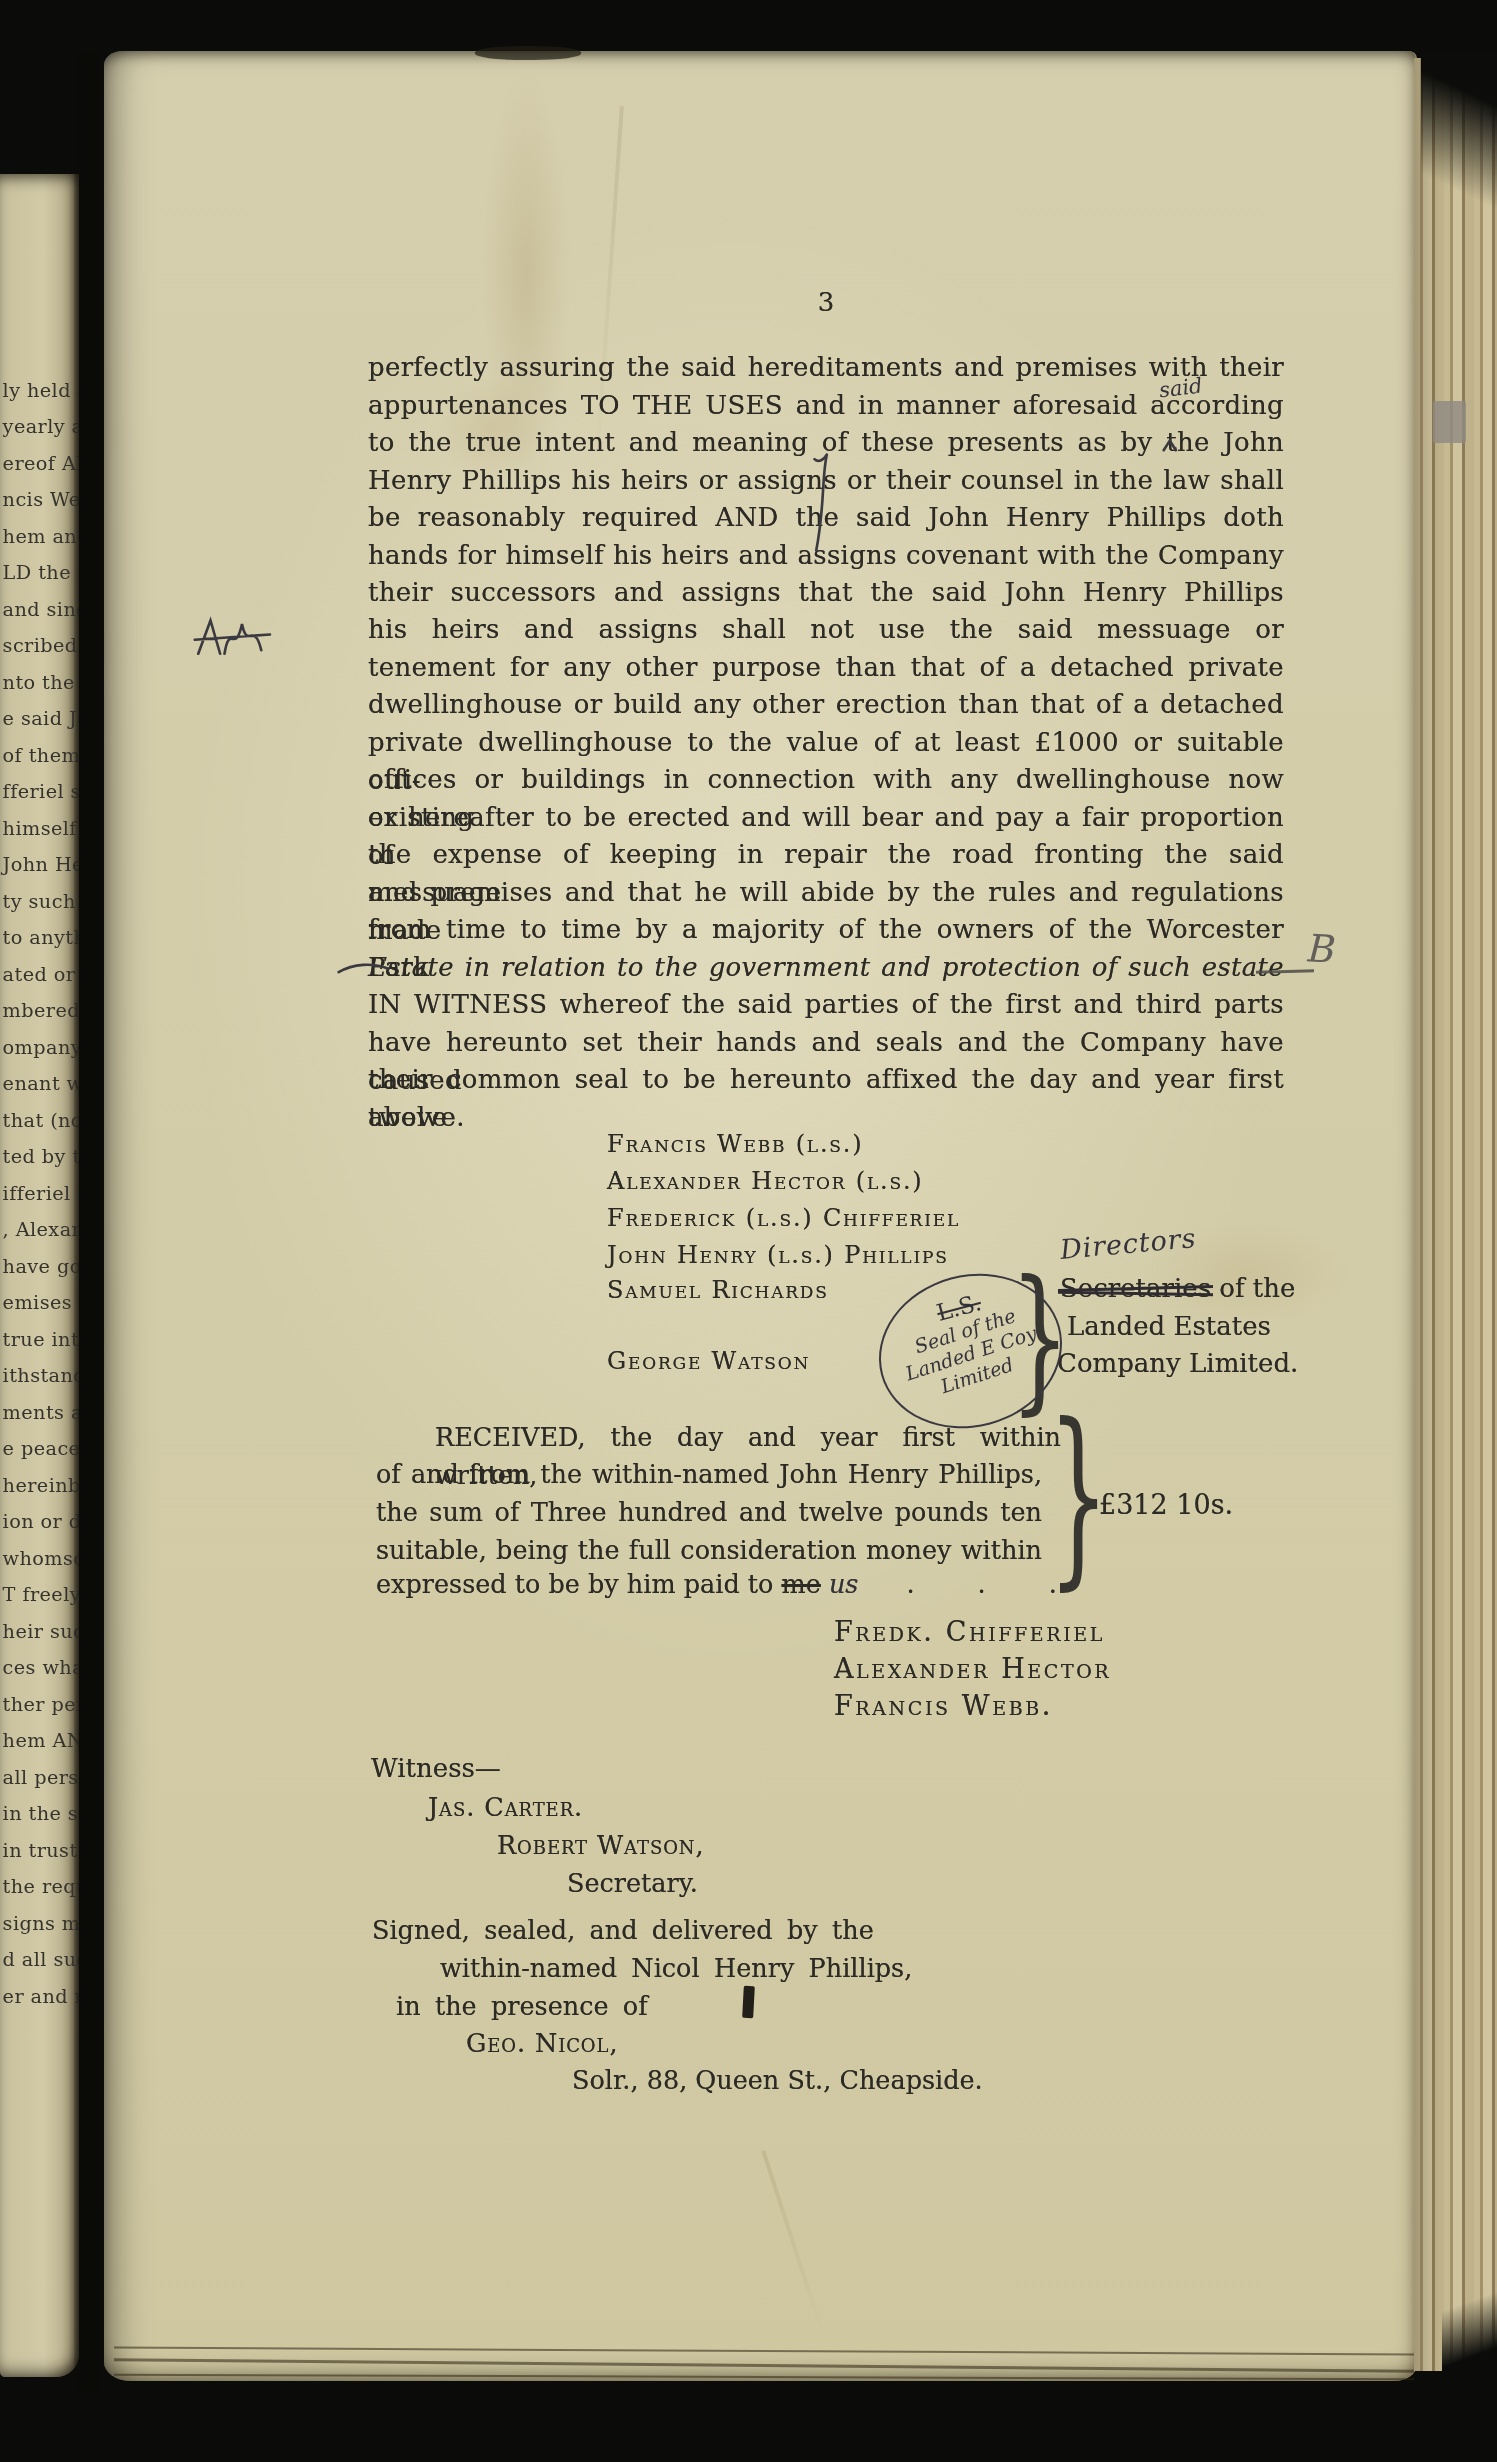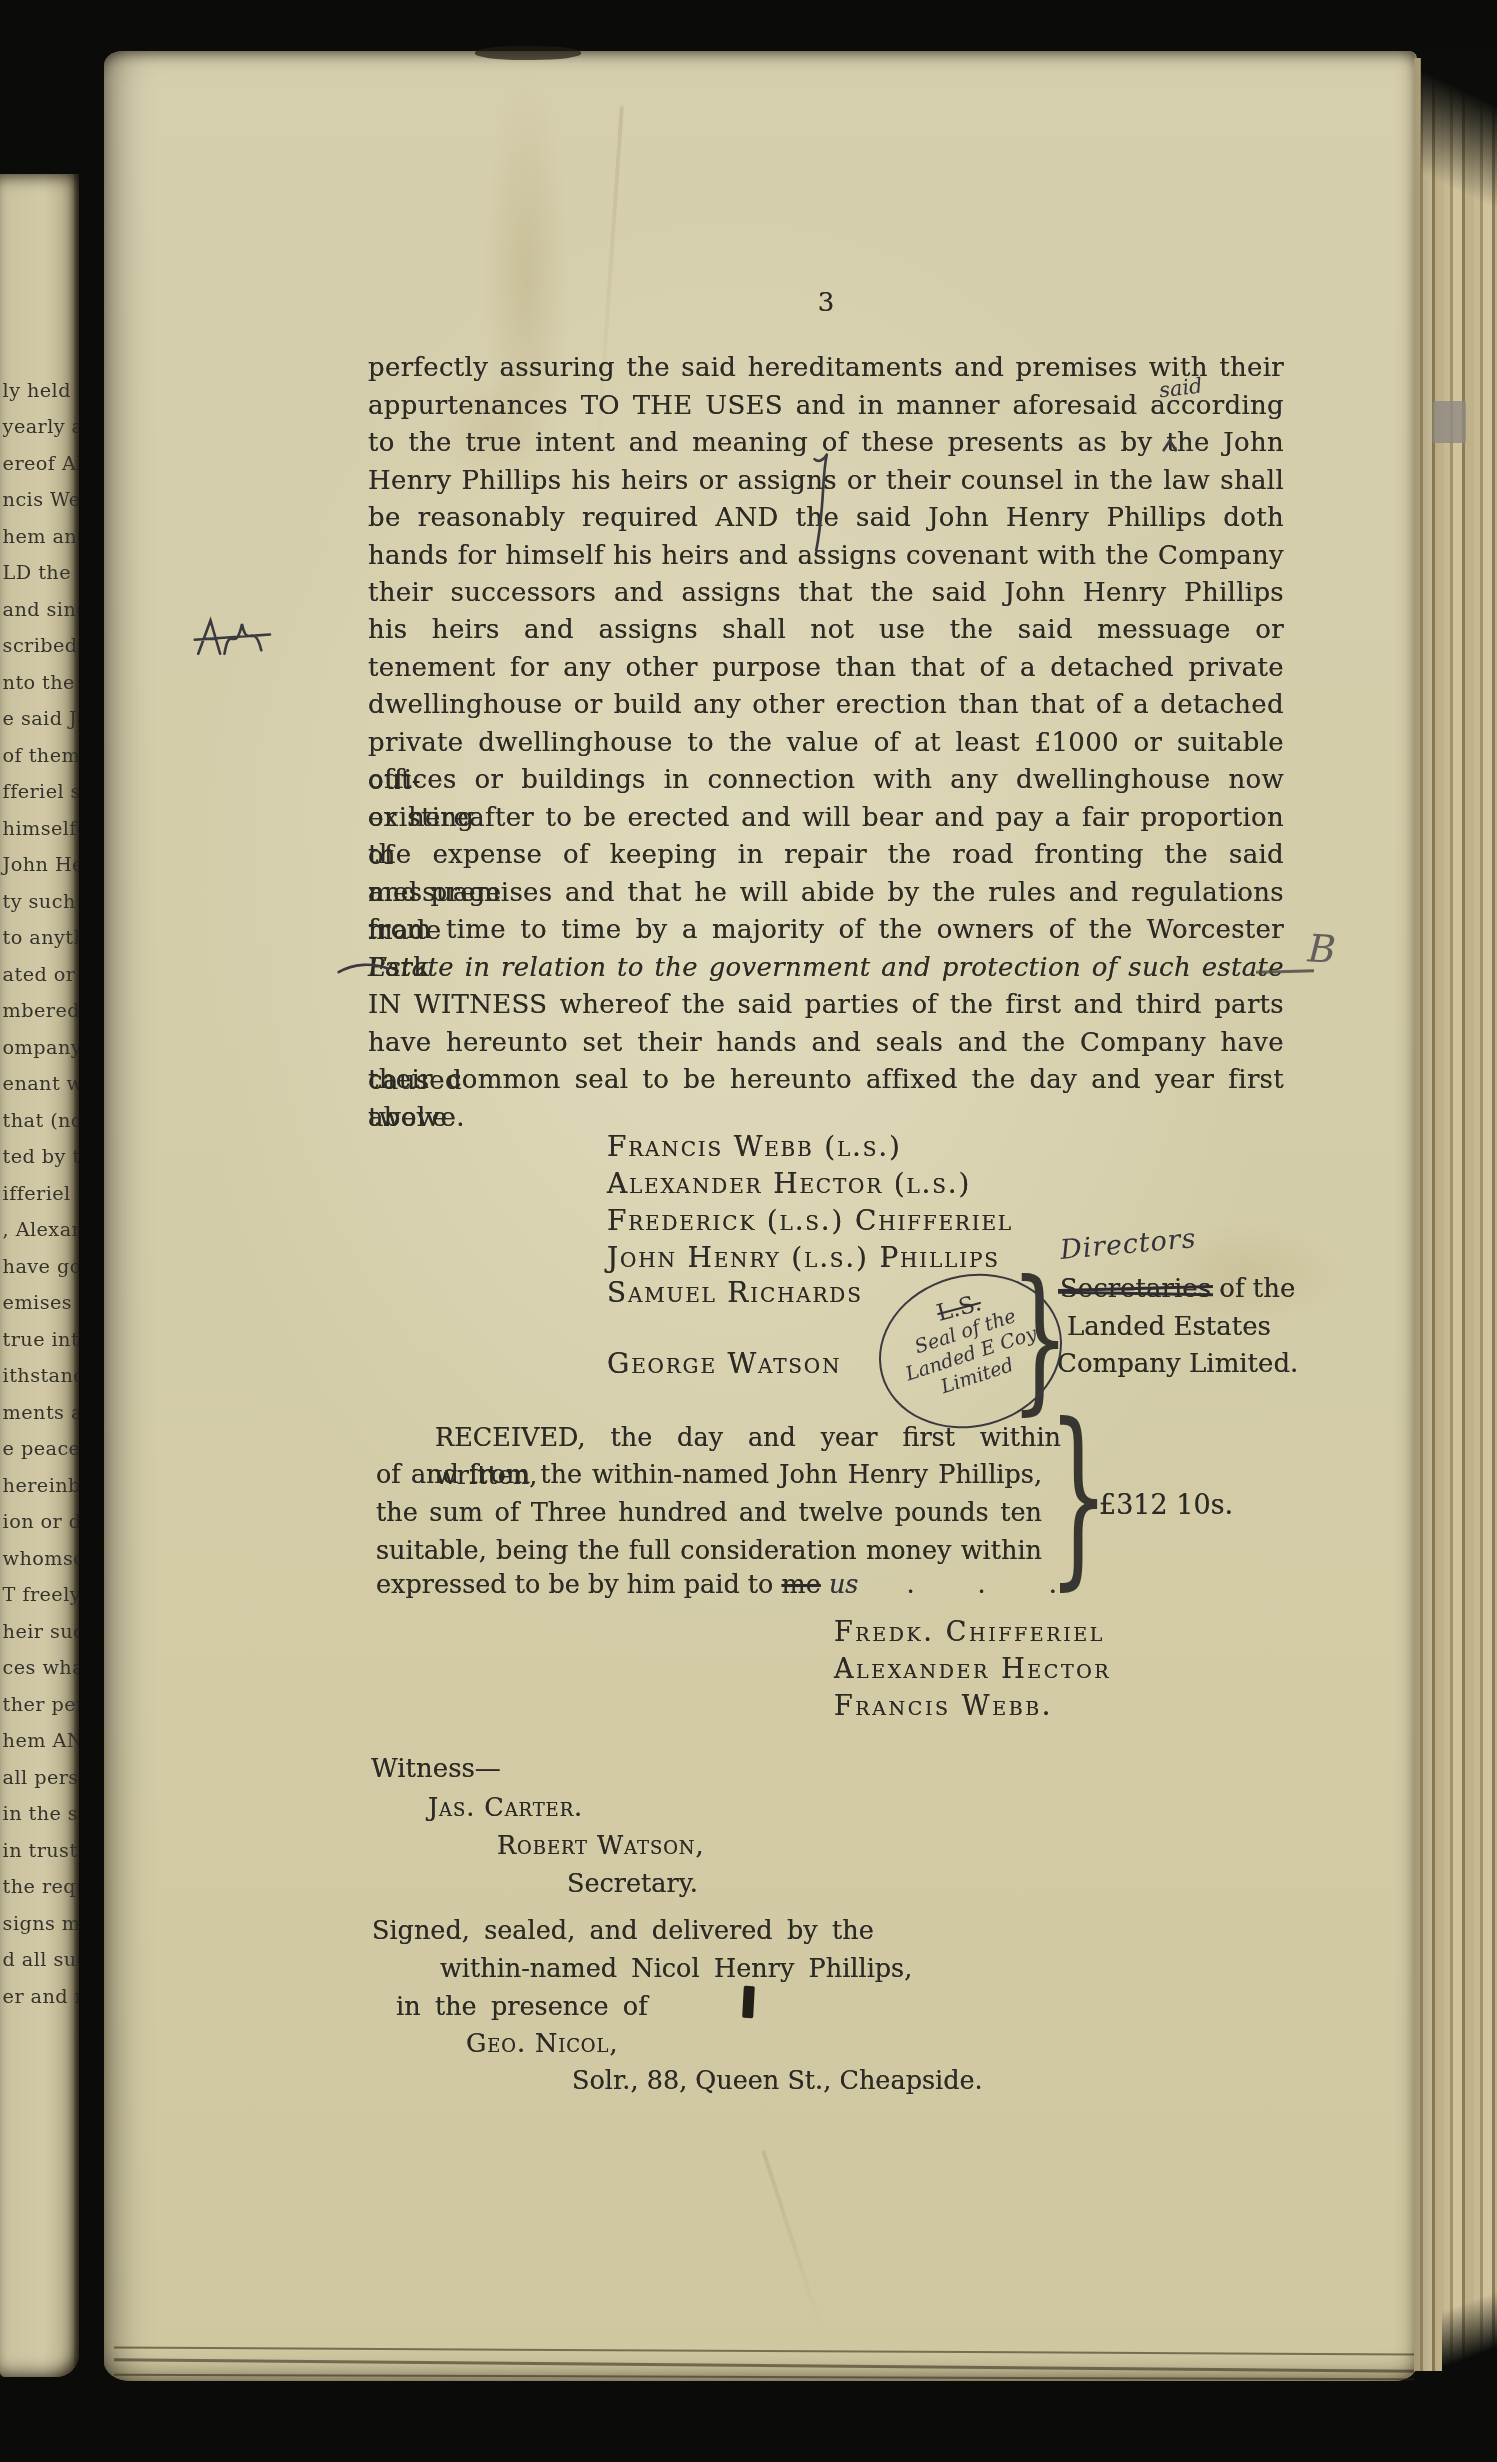--- a/index.html
+++ b/index.html
@@ -42,21 +42,21 @@
     background:linear-gradient(205deg,#0c0d0b 25%,rgba(12,13,11,0) 72%);}
   #fore-edge-patch{position:absolute;left:1433px;top:401px;width:33px;height:42px;background:#8e8a82;opacity:.8;border-radius:2.6px;}
   #fore-edge-dark-bottom{position:absolute;left:1442px;top:2286px;width:55px;height:106px;
     background:linear-gradient(340deg,#0b0c0a 35%,rgba(11,12,10,0) 80%);}
   
   .print{color:#2c2a24;text-shadow:0 0 0.4px rgba(44,42,36,.7);}
   #page-number{position:absolute;left:368px;top:287px;width:916px;text-align:center;font-size:26px;}
   .jline{position:absolute;left:368px;width:916px;height:38px;font-size:26px;letter-spacing:0.3px;
          text-align:justify;line-height:38px;}
   .jline::after{content:"";display:inline-block;width:100%;height:0;}
-  .sig{position:absolute;left:607px;font-size:28px;font-variant:small-caps;letter-spacing:1.8px;white-space:nowrap;}
+  .sig{position:absolute;left:607px;font-size:24px;font-variant:small-caps;letter-spacing:1.8px;white-space:nowrap;}
   .sig1{top:1130px}.sig2{top:1167px}.sig3{top:1204px}.sig4{top:1241px}.sig5{top:1276px}.sig6{top:1347px}
   .company-line{position:absolute;font-size:26px;white-space:nowrap;}
   #company-l1{left:1060px;top:1273px;}
   #company-l2{left:1067px;top:1311px;}
   #company-l3{left:1057px;top:1348px;}
   .strike2{position:relative;display:inline-block;}
   .strike2::before,.strike2::after{content:"";position:absolute;left:-1.8px;right:-1.8px;height:2.6px;background:#2e2c30;}
   .strike2::before{top:45%;transform:rotate(-1.5deg);}
   .strike2::after{top:62%;transform:rotate(1deg);}
   .hand{font-style:italic;color:#34323a;}

